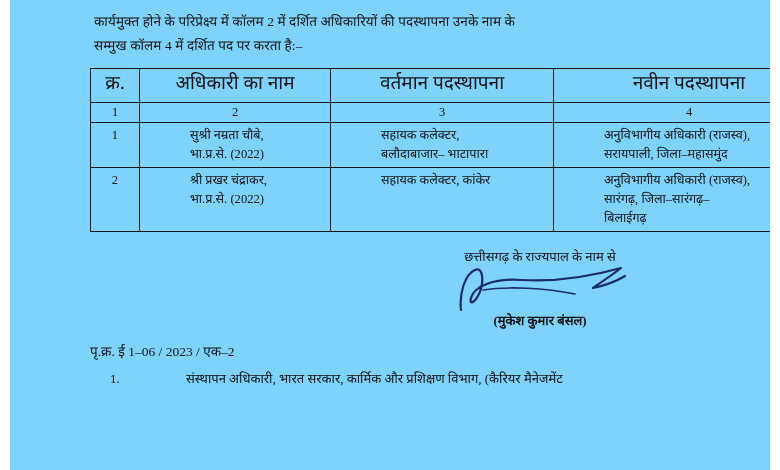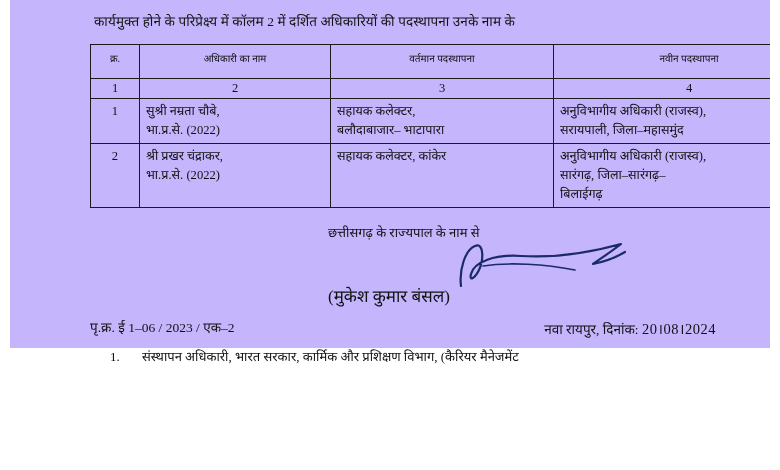--- a/index.html
+++ b/index.html
@@ -11,22 +11,22 @@
     height: 470px;
     background: #ffffff;
     font-family: "Liberation Serif", serif;
     color: #111111;
     overflow: hidden;
     position: relative;
   }
   .page {
     position: relative;
     width: 780px;
-    height: 348px;
-    background: #c4b5fd;
+    height: 470px;
+    background: #7dd3fc;
     box-sizing: border-box;
     padding: 6px 28px 0 28px;
   }
   .intro {
     font-size: 13.5px;
     line-height: 24px;
     letter-spacing: 0.1px;
     color: #131313;
     padding-left: 66px;
     padding-right: 10px;
@@ -46,62 +46,63 @@
     border: 1.4px solid #1a1a1a;
     padding: 3px 6px;
     font-size: 12.6px;
     line-height: 19px;
     vertical-align: top;
     font-weight: normal;
     color: #101010;
   }
   table.doc-table th {
     text-align: center;
-    font-size: 10px;
+    font-size: 19px;
     padding: 4px 6px 10px 6px;
   }
   td.c-num, th.c-num { width: 36px; text-align: center; }
   td.c-name, th.c-name { width: 178px; }
   td.c-cur, th.c-cur { width: 210px; }
   td.c-new, th.c-new { width: 258px; }
   tr.numrow td {
     text-align: center;
     font-size: 12.5px;
     padding: 1px 4px 2px 4px;
     line-height: 16px;
   }
-  .cell-line { display: block; white-space: nowrap; }
+  .cell-line { display: block; white-space: nowrap; margin-left: 44px; }
   .cell-line.wrap { white-space: normal; }
   .sign-block {
     margin-top: 14px;
-    text-align: left;
+    text-align: center;
     font-size: 13px;
     line-height: 22px;
     padding-left: 300px;
   }
   .sign-block .ln { display: block; }
   .sign-space {
     height: 42px;
     position: relative;
   }
   .sig-svg {
     position: absolute;
     left: 50%;
     top: -8px;
     transform: translateX(-50%);
   }
-  .sign-name { font-size: 17px; }
+  .sign-name { font-size: 13px; font-weight: bold; }
   .sign-small { font-size: 12.5px; line-height: 20px; }
   .footer-row {
     margin-top: 10px;
     display: flex;
     justify-content: space-between;
     align-items: flex-start;
     padding-left: 62px;
     padding-right: 36px;
+    flex-direction: column;
   }
   .footer-left { font-size: 13.5px; }
   .footer-right { font-size: 13.5px; position: relative; }
   .hand-date {
     font-family: "Liberation Serif", serif;
     font-size: 14.5px;
     letter-spacing: 0.5px;
   }
   .copy-to {
     margin-top: 8px;
@@ -137,20 +138,21 @@
   .edge-left { left: 0; }
   .edge-right { right: 0; }
 </style>
 </head>
 <body>
 
 <div class="page">
 
   <div class="intro">
     <span class="l1">कार्यमुक्त होने के परिप्रेक्ष्य में कॉलम 2 में दर्शित अधिकारियों की पदस्थापना उनके नाम के</span>
+    <span class="l2">सम्मुख कॉलम 4 में दर्शित पद पर करता है:–</span>
   </div>
 
   <table class="doc-table">
     <thead>
       <tr>
         <th class="c-num">क्र.</th>
         <th class="c-name">अधिकारी का नाम</th>
         <th class="c-cur">वर्तमान पदस्थापना</th>
         <th class="c-new">नवीन पदस्थापना</th>
       </tr>
@@ -201,24 +203,20 @@
       <svg class="sig-svg" width="230" height="56" viewBox="0 0 230 56">
         <path d="M36 50 C 34 34, 40 14, 50 10 C 60 6, 58 26, 54 34 C 50 42, 44 46, 46 38 C 49 26, 70 18, 96 20 C 128 22, 160 18, 196 8 C 186 16, 176 22, 168 28 C 178 26, 190 22, 200 16" fill="none" stroke="#1b2a6b" stroke-width="2.2" stroke-linecap="round" stroke-linejoin="round"></path>
         <path d="M58 30 C 84 26, 120 28, 150 34" fill="none" stroke="#1b2a6b" stroke-width="1.6" stroke-linecap="round"></path>
       </svg>
     </div>
     <span class="ln sign-name">(मुकेश कुमार बंसल)</span>
   </div>
 
   <div class="footer-row">
     <div class="footer-left">पृ.क्र. ई 1–06 / 2023 / एक–2</div>
-    <div class="footer-right">
-      <span>नवा रायपुर, दिनांक:</span>
-      <span class="hand-date">20।08।2024</span>
-    </div>
   </div>
 
   <div class="copy-to">
     <ul class="copy-list">
       <li>
         <span class="idx">1.</span>
         <span class="txt">
           <span class="cell-line wrap">संस्थापन अधिकारी, भारत सरकार, कार्मिक और प्रशिक्षण विभाग, (कैरियर मैनेजमेंट</span>
 
         </span>

